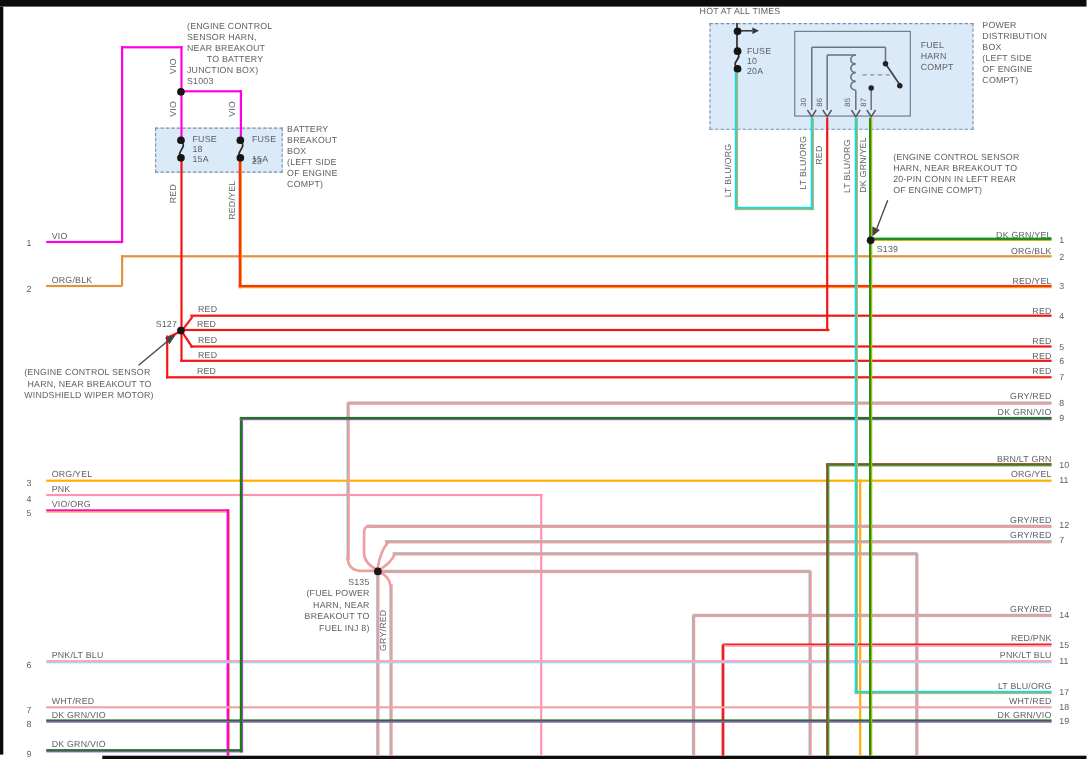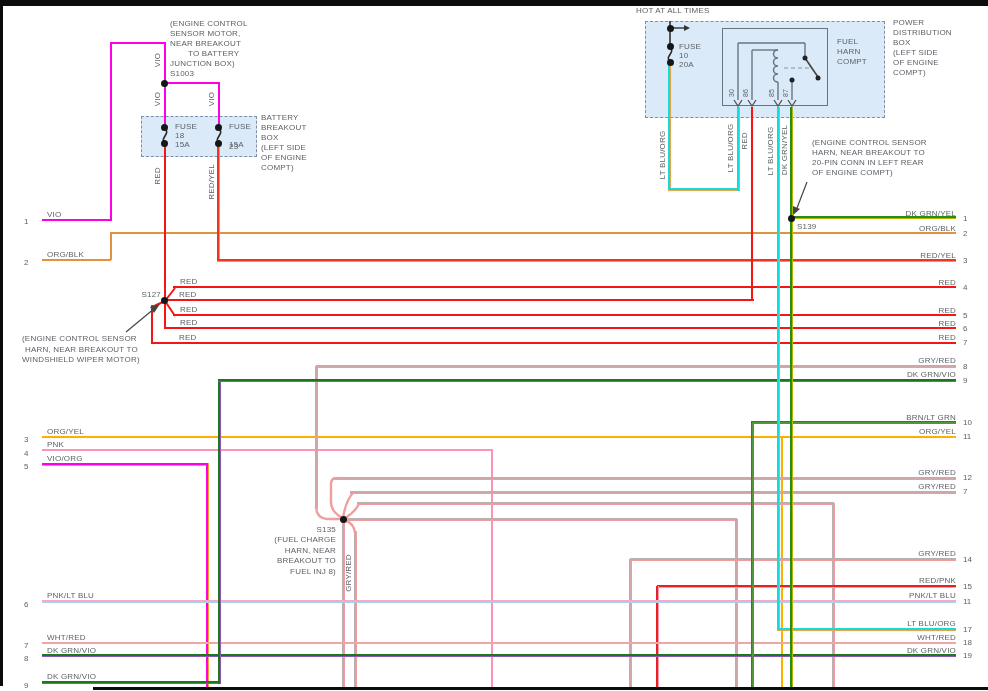--- a/index.html
+++ b/index.html
@@ -250,21 +250,21 @@
   <div class="lbl rot" style="left:736px;top:146px;width:70px">LT BLU/ORG</div>
   <div class="lbl rot" style="left:750px;top:145px;width:70px">DK GRN/YEL</div>
   <div class="lbl rot" style="left:314px;top:568px;width:70px">GRY/RED</div>
 
   <div class="lbl rot" style="left:722px;top:88px;width:20px;font-size:7px">30</div>
   <div class="lbl rot" style="left:736px;top:88px;width:20px;font-size:7px">86</div>
   <div class="lbl rot" style="left:762px;top:88px;width:20px;font-size:7px">85</div>
   <div class="lbl rot" style="left:776px;top:88px;width:20px;font-size:7px">87</div>
 
   <div class="lbl" style="left:170px;top:19px">(ENGINE CONTROL</div>
-  <div class="lbl" style="left:170px;top:29px">SENSOR MOTOR,</div>
+  <div class="lbl" style="left:170px;top:29px">SENSOR HARN,</div>
   <div class="lbl" style="left:170px;top:39px">NEAR BREAKOUT</div>
   <div class="lbl" style="left:188px;top:49px">TO BATTERY</div>
   <div class="lbl" style="left:170px;top:59px">JUNCTION BOX)</div>
   <div class="lbl" style="left:170px;top:69px">S1003</div>
 
   <div class="lbl" style="left:261px;top:113px">BATTERY</div>
   <div class="lbl" style="left:261px;top:123px">BREAKOUT</div>
   <div class="lbl" style="left:261px;top:133px">BOX</div>
   <div class="lbl" style="left:261px;top:143px">(LEFT SIDE</div>
   <div class="lbl" style="left:261px;top:153px">OF ENGINE</div>
@@ -298,18 +298,18 @@
   <div class="lbl" style="left:812px;top:158px">20-PIN CONN IN LEFT REAR</div>
   <div class="lbl" style="left:812px;top:168px">OF ENGINE COMPT)</div>
   <div class="lbl" style="left:797px;top:222px">S139</div>
 
   <div class="lbl rt" style="left:127px;top:290px;width:34px">S127</div>
   <div class="lbl" style="left:22px;top:334px">(ENGINE CONTROL SENSOR</div>
   <div class="lbl" style="left:25px;top:345px">HARN, NEAR BREAKOUT TO</div>
   <div class="lbl" style="left:22px;top:355px">WINDSHIELD WIPER MOTOR)</div>
 
   <div class="lbl rt" style="left:236px;top:525px;width:100px">S135</div>
-  <div class="lbl rt" style="left:236px;top:535px;width:100px">(FUEL CHARGE</div>
+  <div class="lbl rt" style="left:236px;top:535px;width:100px">(FUEL POWER</div>
   <div class="lbl rt" style="left:236px;top:546px;width:100px">HARN, NEAR</div>
   <div class="lbl rt" style="left:236px;top:556px;width:100px">BREAKOUT TO</div>
   <div class="lbl rt" style="left:236px;top:567px;width:100px">FUEL INJ 8)</div>
 
 </div>
 
 </body></html>

